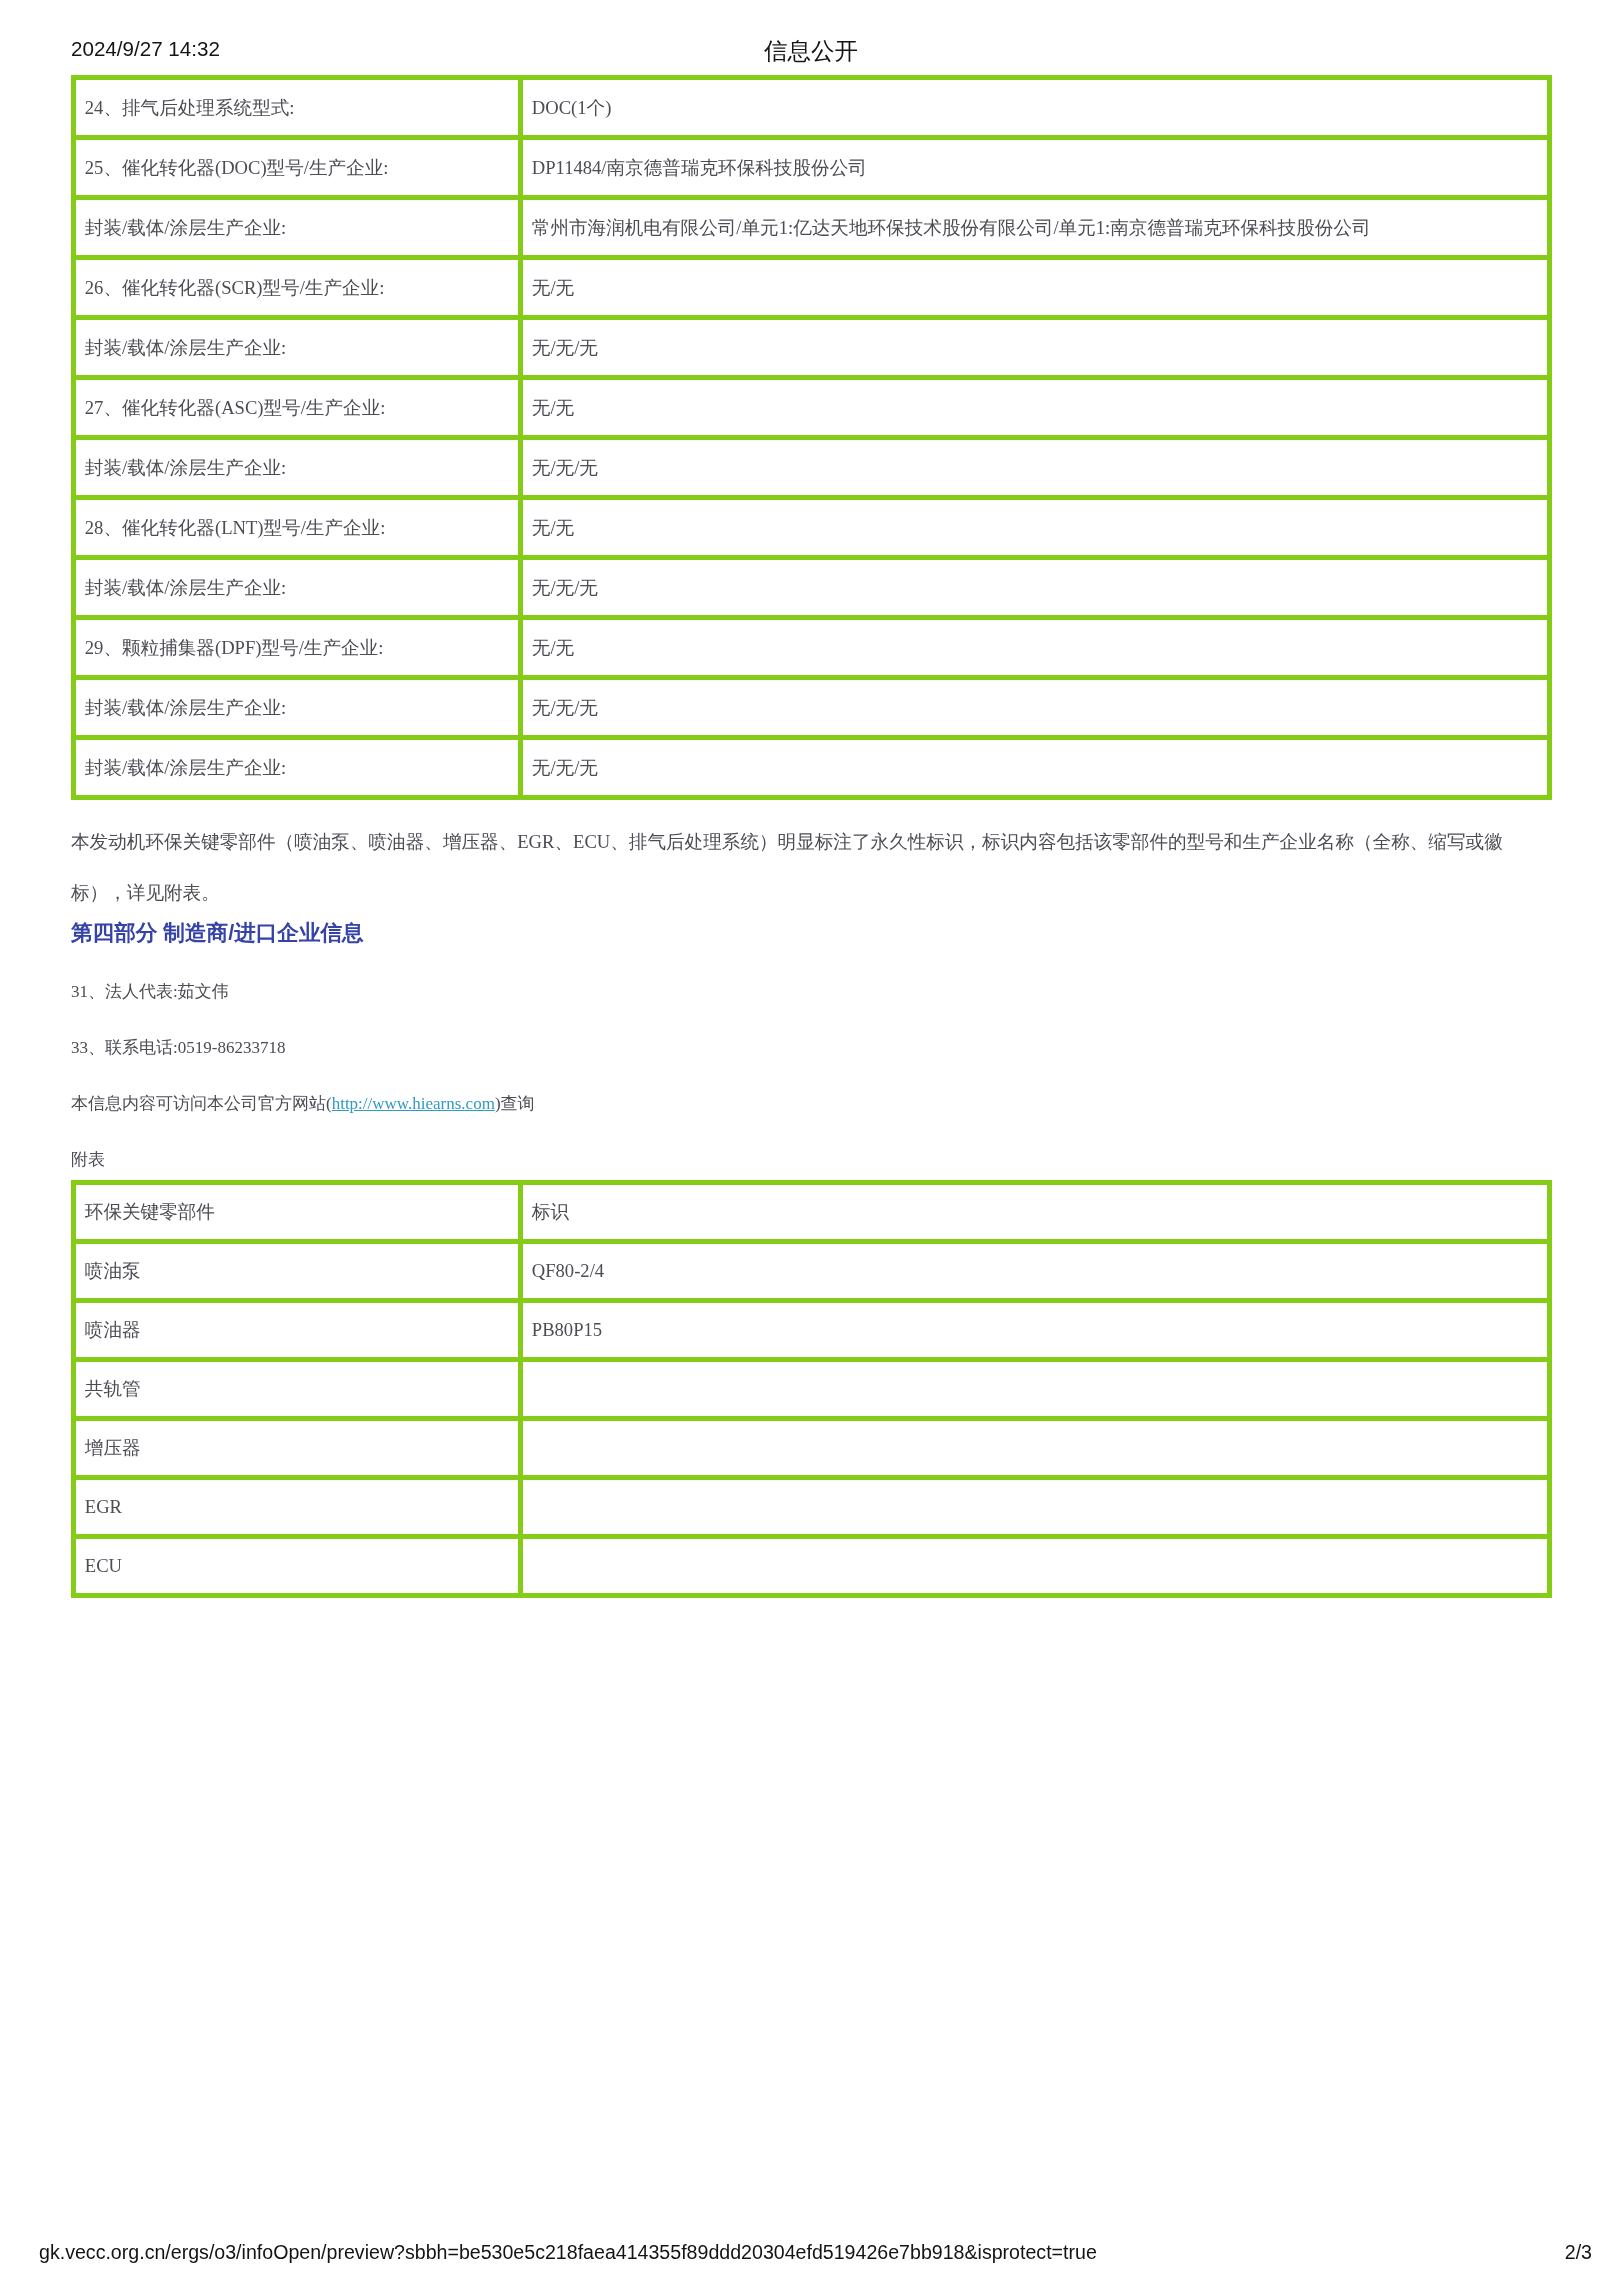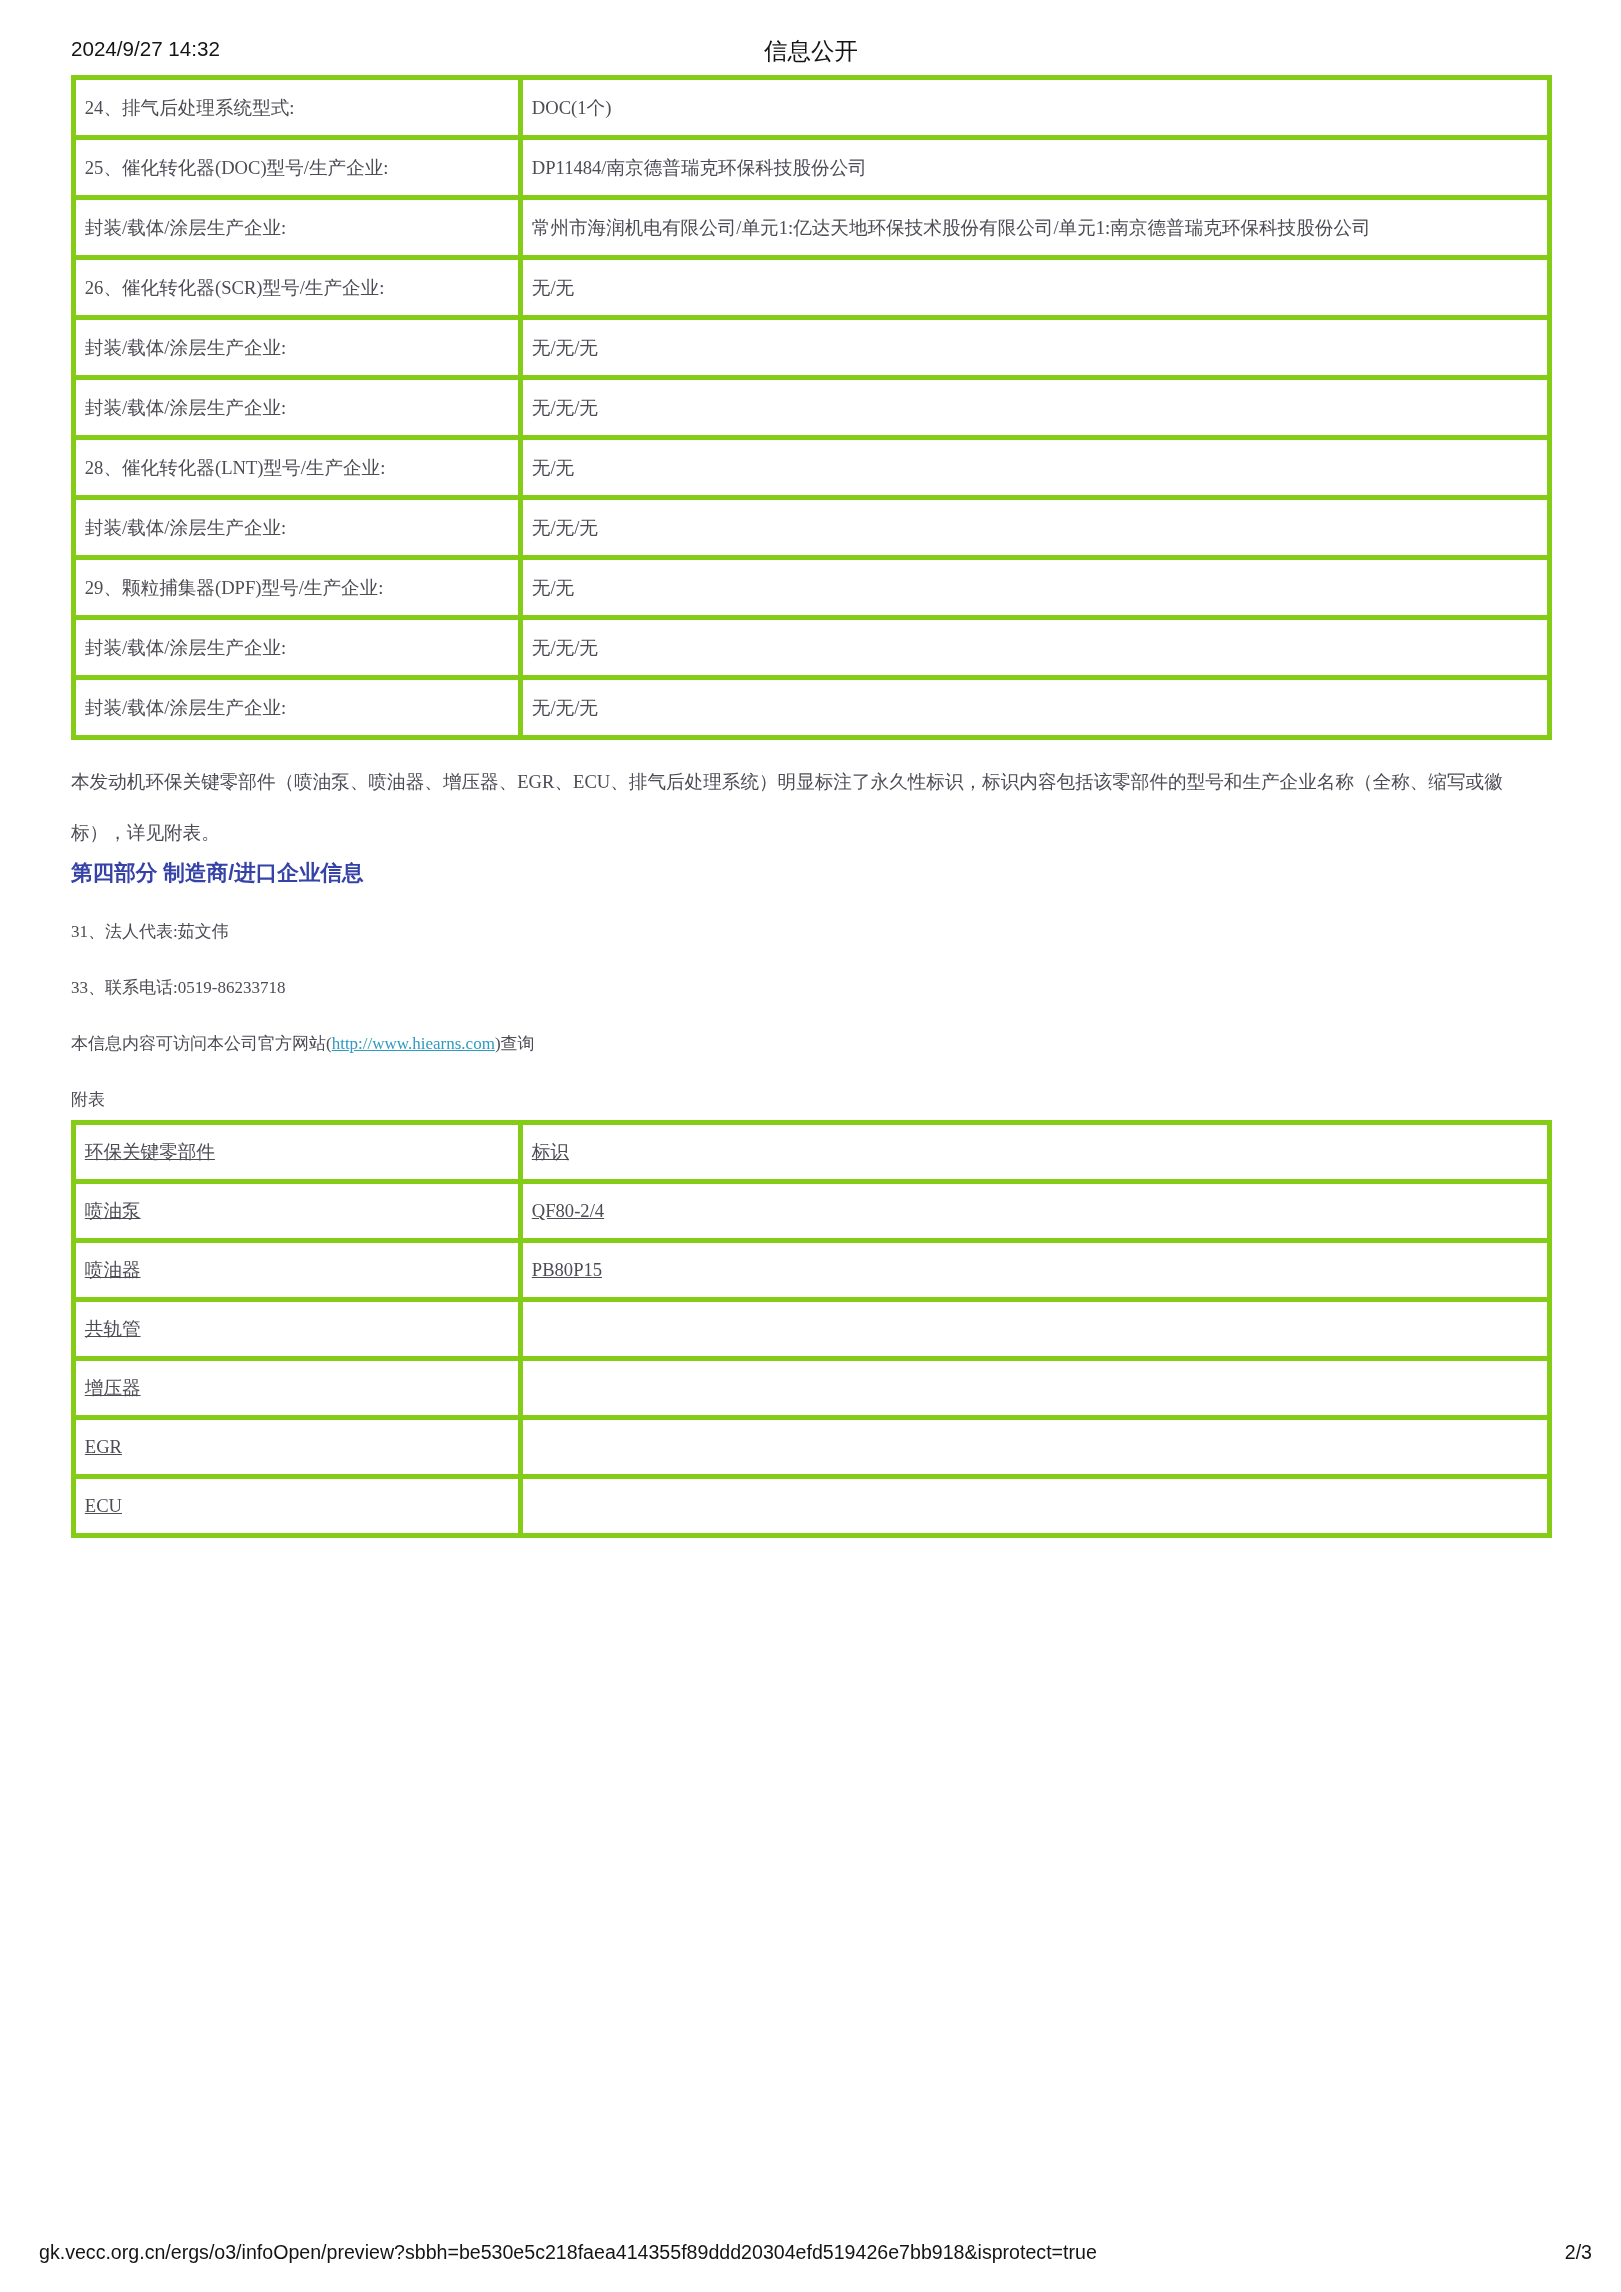--- a/index.html
+++ b/index.html
@@ -48,21 +48,21 @@
     border: 5px solid #84cc16;
     height: 60px;
     vertical-align: middle;
     padding: 0 7.8px 0 8.8px;
     font-size: 18.6px;
     color: #4c4c54;
     overflow: hidden;
     white-space: nowrap;
   }
   table.kv col.c1 { width: 447px; }
-  table.appendix td { height: 59px; text-decoration: underline; }
+  table.appendix td { height: 59px; }
   .note {
     margin-top: 15.7px;
     line-height: 51px;
     font-size: 18.6px;
     color: #4c4c54;
   }
   .section-heading {
     font-family: "Liberation Sans", "DejaVu Sans", sans-serif;
     font-weight: bold;
     font-size: 21.6px;
@@ -121,20 +121,24 @@
         </tr>
         <tr>
           <td>26、催化转化器(SCR)型号/生产企业:</td>
           <td>无/无</td>
         </tr>
         <tr>
           <td>封装/载体/涂层生产企业:</td>
           <td>无/无/无</td>
         </tr>
         <tr>
+          <td>27、催化转化器(ASC)型号/生产企业:</td>
+          <td>无/无</td>
+        </tr>
+        <tr>
           <td>封装/载体/涂层生产企业:</td>
           <td>无/无/无</td>
         </tr>
         <tr>
           <td>28、催化转化器(LNT)型号/生产企业:</td>
           <td>无/无</td>
         </tr>
         <tr>
           <td>封装/载体/涂层生产企业:</td>
           <td>无/无/无</td>

